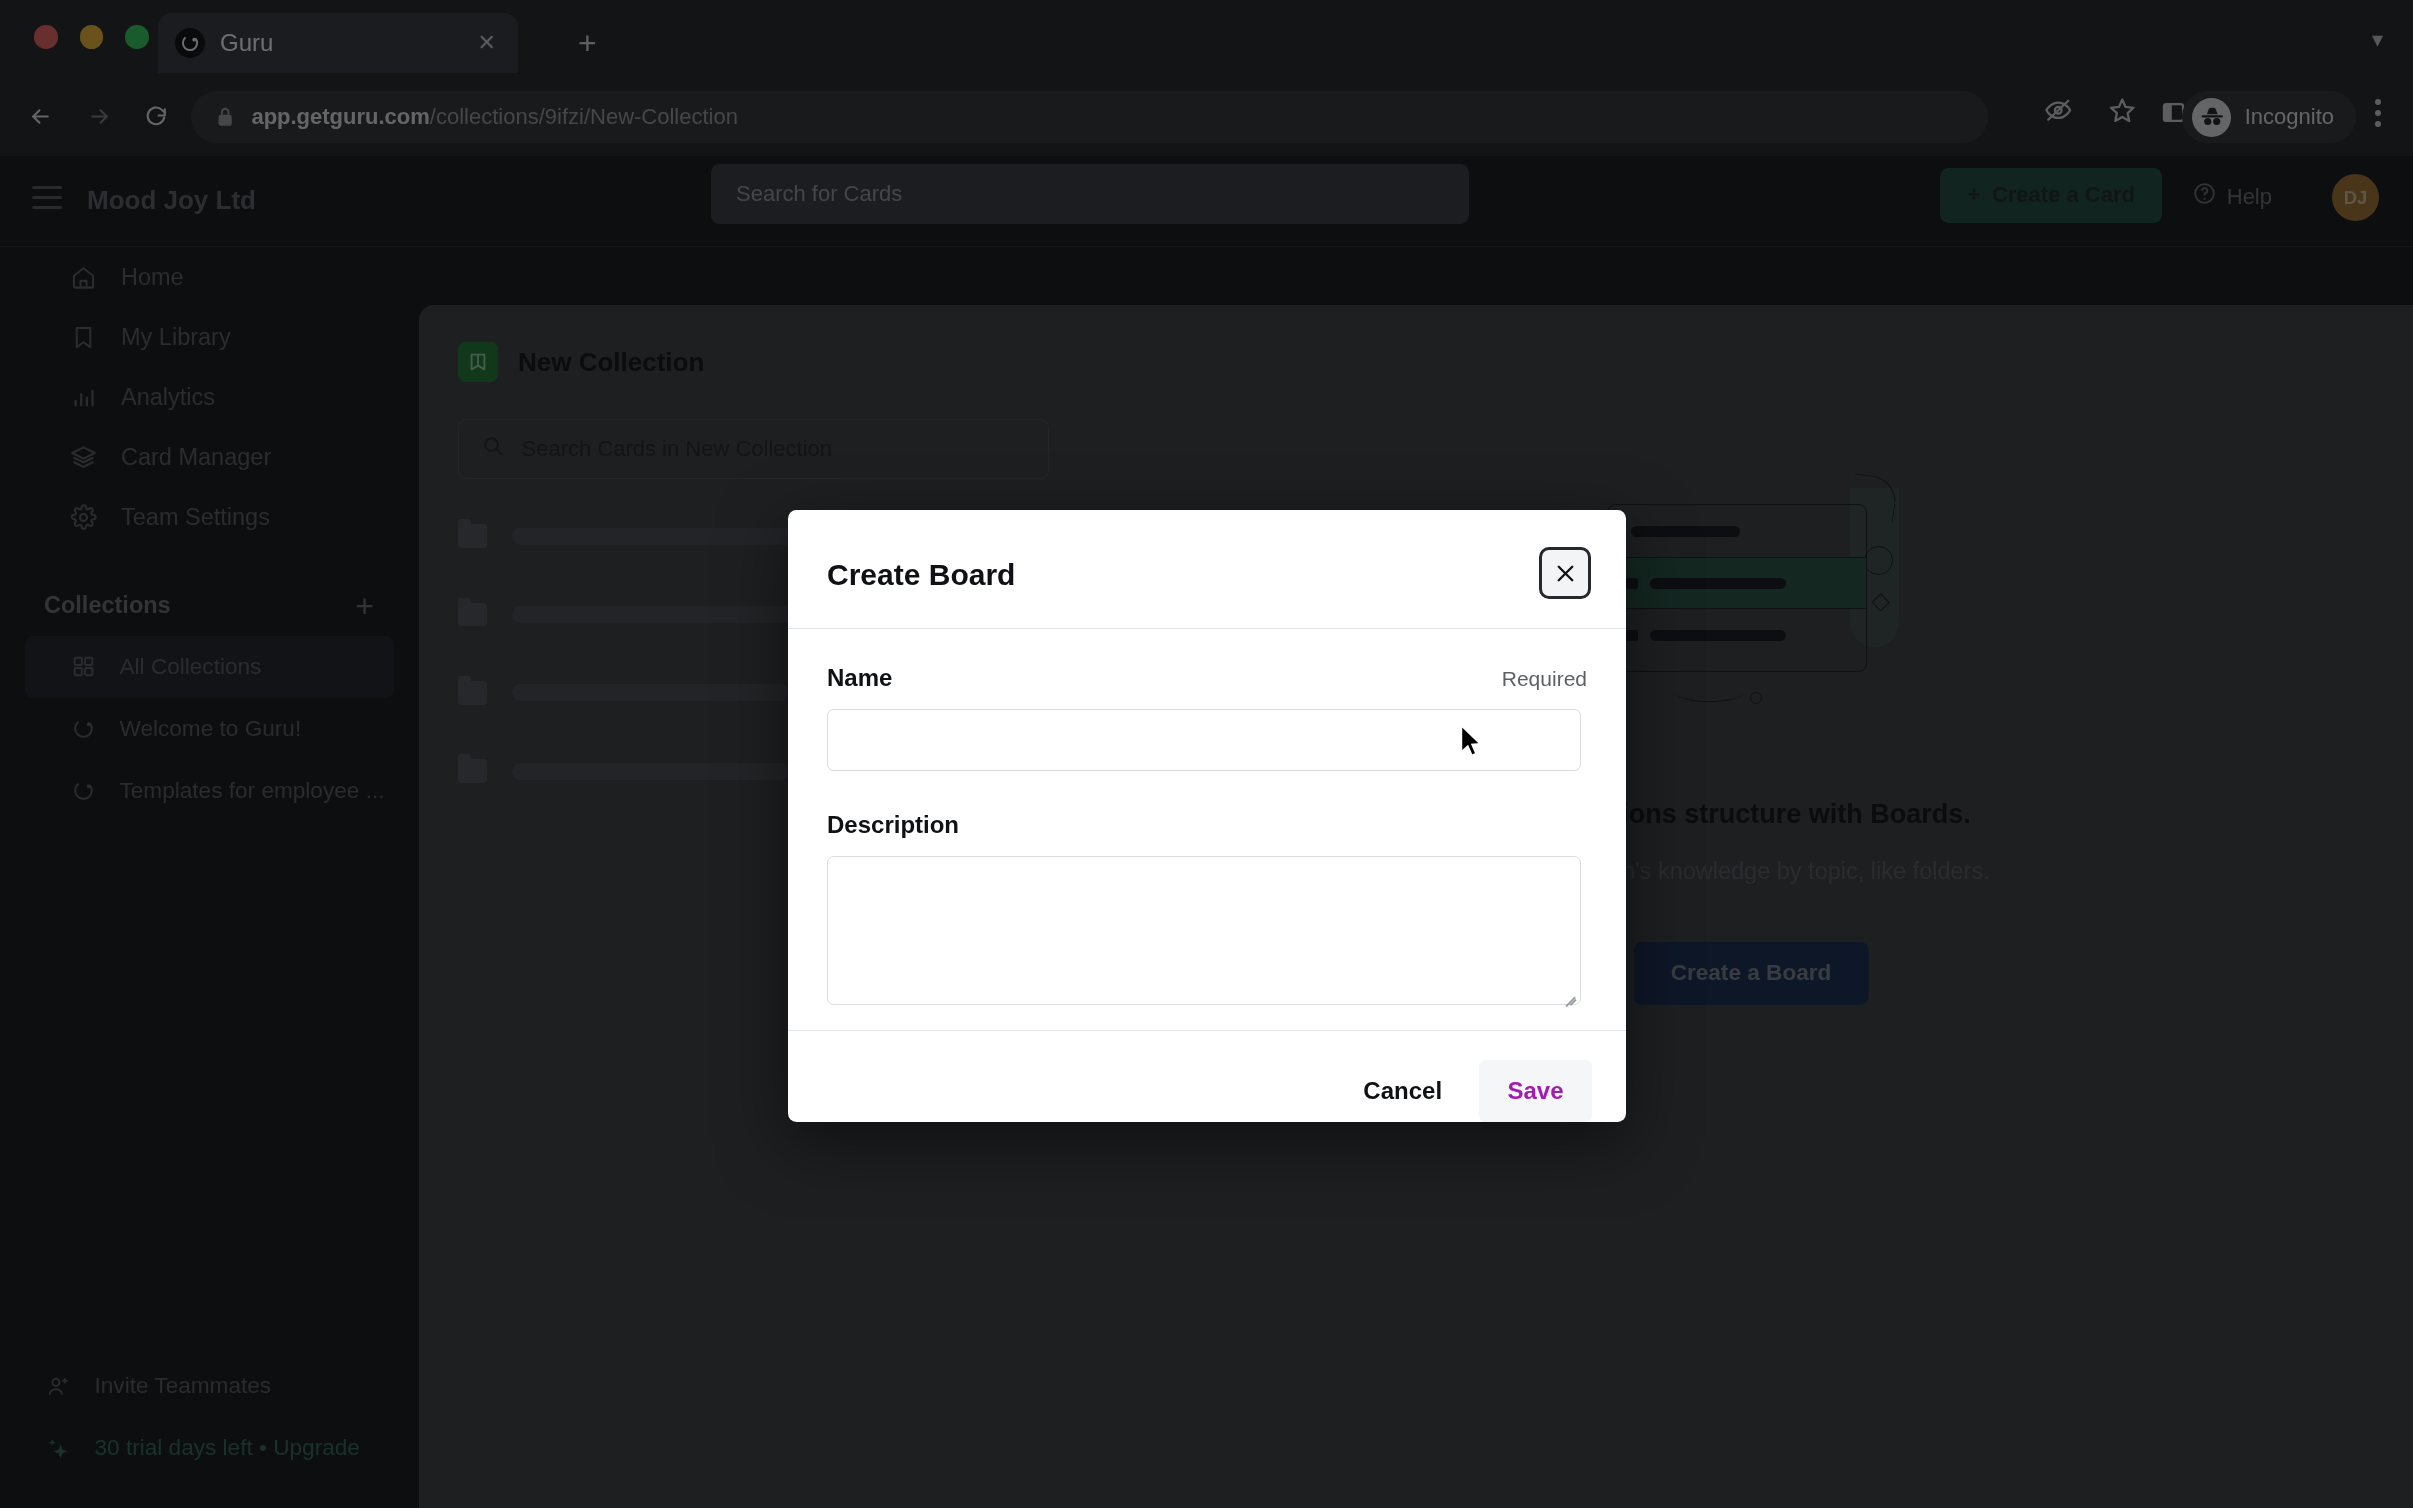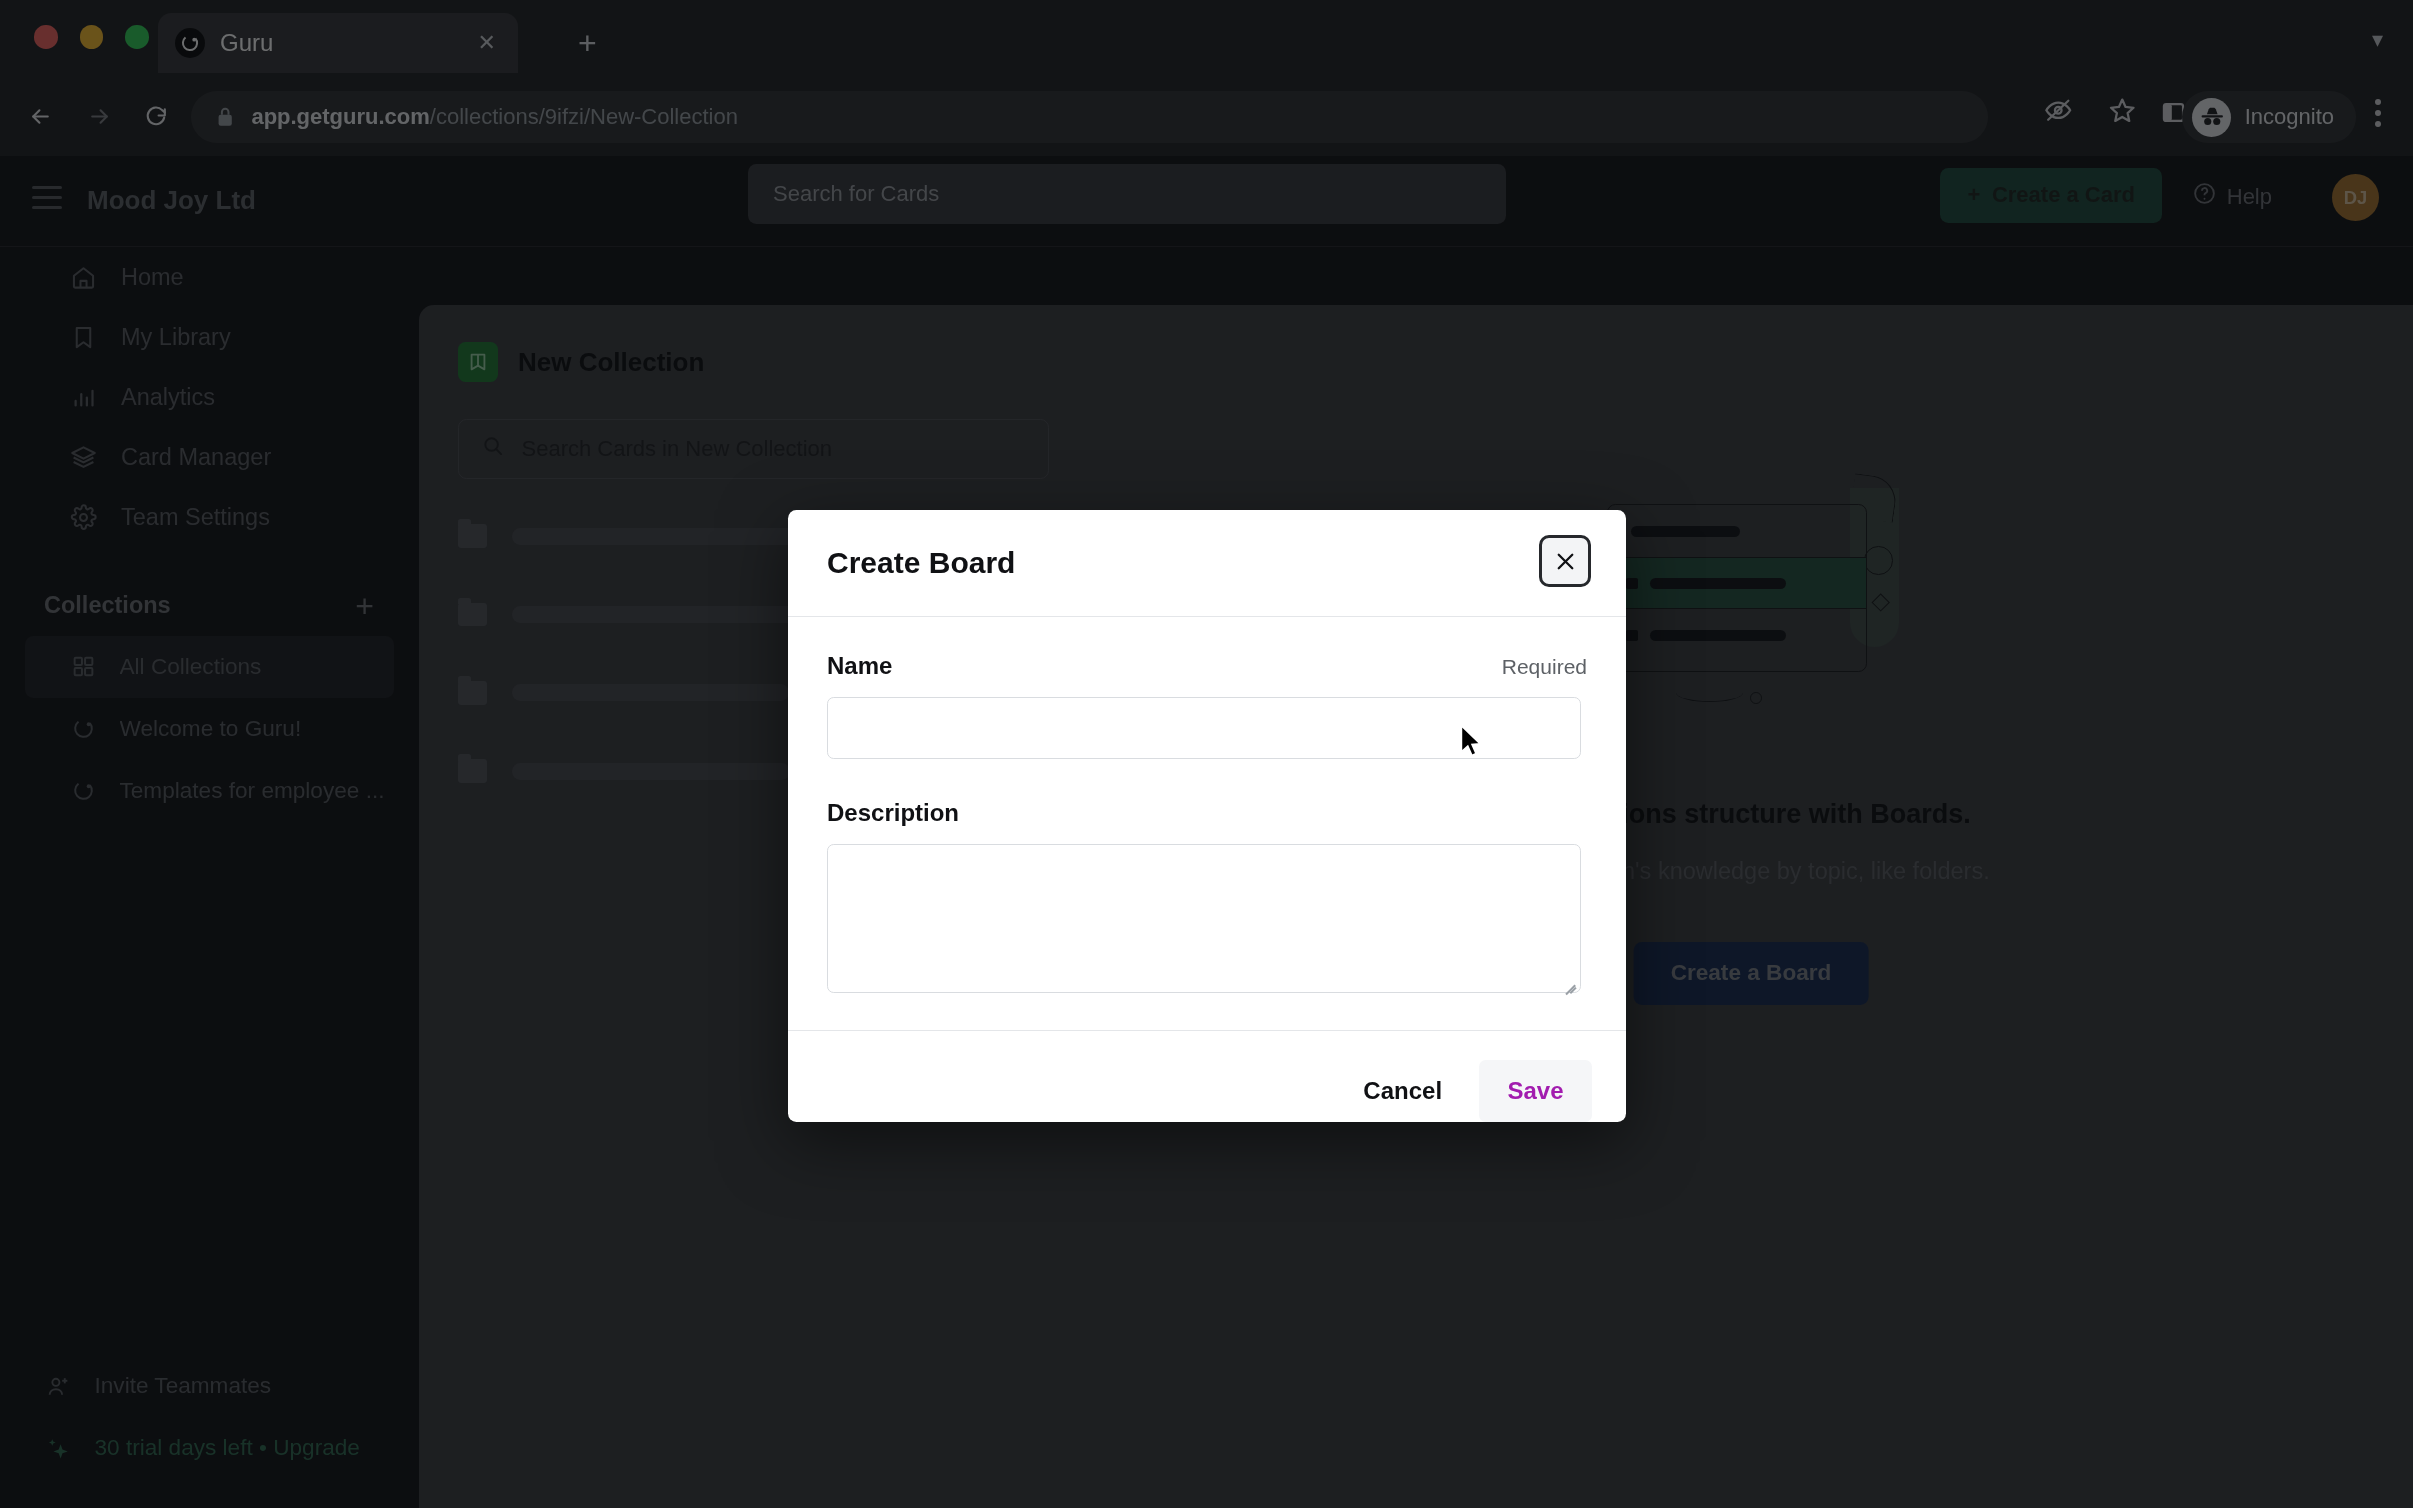--- a/index.html
+++ b/index.html
@@ -66,21 +66,21 @@
   .app { position: absolute; left: 0; top: 156px; width: 2413px; height: 1353px; background: #111215; }
 
   .app-header { position: absolute; left: 0; top: 0; width: 2413px; height: 91px; border-bottom: 0.8px solid #232428; }
   .hamburger { position: absolute; left: 32px; top: 30px; width: 30px; }
   .hamburger i { display: block; height: 2.5px; background: #55585e; margin-bottom: 7.5px; border-radius: 1.7px; }
   .hamburger i:last-child { margin-bottom: 0; }
   .org-name { position: absolute; left: 87px; top: 28.5px; color: #5e6167; font-size: 26px; font-weight: 600; }
 
   .hdr-search {
     position: absolute; left: 711px; top: 8.4px; width: 758px; height: 60px;
-    background: #36383d; border-radius: 8.4px; display: flex; align-items: center; padding: 0 25px; margin-left: 37px;
+    background: #36383d; border-radius: 8.4px; display: flex; align-items: center; padding: 0 25px;
   }
   .hdr-search span { color: #9a9da3; font-size: 22px; }
 
   .create-card-btn {
     position: absolute; right: 251px; top: 11.7px; height: 55px;
     background: #1c4a3c; border-radius: 8.4px; display: flex; align-items: center; gap: 11.7px;
     padding: 0 27px; color: #1c2420; font-size: 22px; font-weight: 600;
   }
   .help-btn { position: absolute; right: 141px; top: 25px; display: flex; align-items: center; gap: 10px; color: #6f7278; font-size: 22px; }
   .avatar {
@@ -145,21 +145,21 @@
     padding: 18.4px 37px; border-radius: 8.4px;
   }
 
   
   .overlay { position: absolute; left: 0; top: 0; width: 2413px; height: 1508px; background: rgba(10,11,13,.60); }
   .modal {
     position: absolute; left: 788px; top: 510px; width: 838px; height: 612px;
     background: #fff; border-radius: 8.4px; box-shadow: 0 20px 67px rgba(0,0,0,.5);
     display: flex; flex-direction: column;
   }
-  .modal-hdr { height: 107px; border-bottom: 0.8px solid #e4e6e9; display: flex; align-items: center; padding: 0 39px; flex: none; position: relative; }
+  .modal-hdr { height: 107px; border-bottom: 0.8px solid #e4e6e9; display: flex; align-items: center; padding: 0 39px; flex: none; position: relative; margin-top: 12px; }
   .modal-title { font-size: 30px; font-weight: 700; color: #101114; }
   .modal-close {
     position: absolute; right: 35px; top: 25px; width: 52px; height: 52px;
     background: #f3f4f6; border: 3.4px solid #26282c; border-radius: 10px;
     display: flex; align-items: center; justify-content: center;
   }
   .modal-body { flex: 1; padding: 35px 39px 0 39px; }
   .field-row { display: flex; align-items: baseline; justify-content: space-between; }
   .field-label { font-size: 24px; font-weight: 700; color: #101114; }
   .field-req { font-size: 21px; color: #5d6166; }

